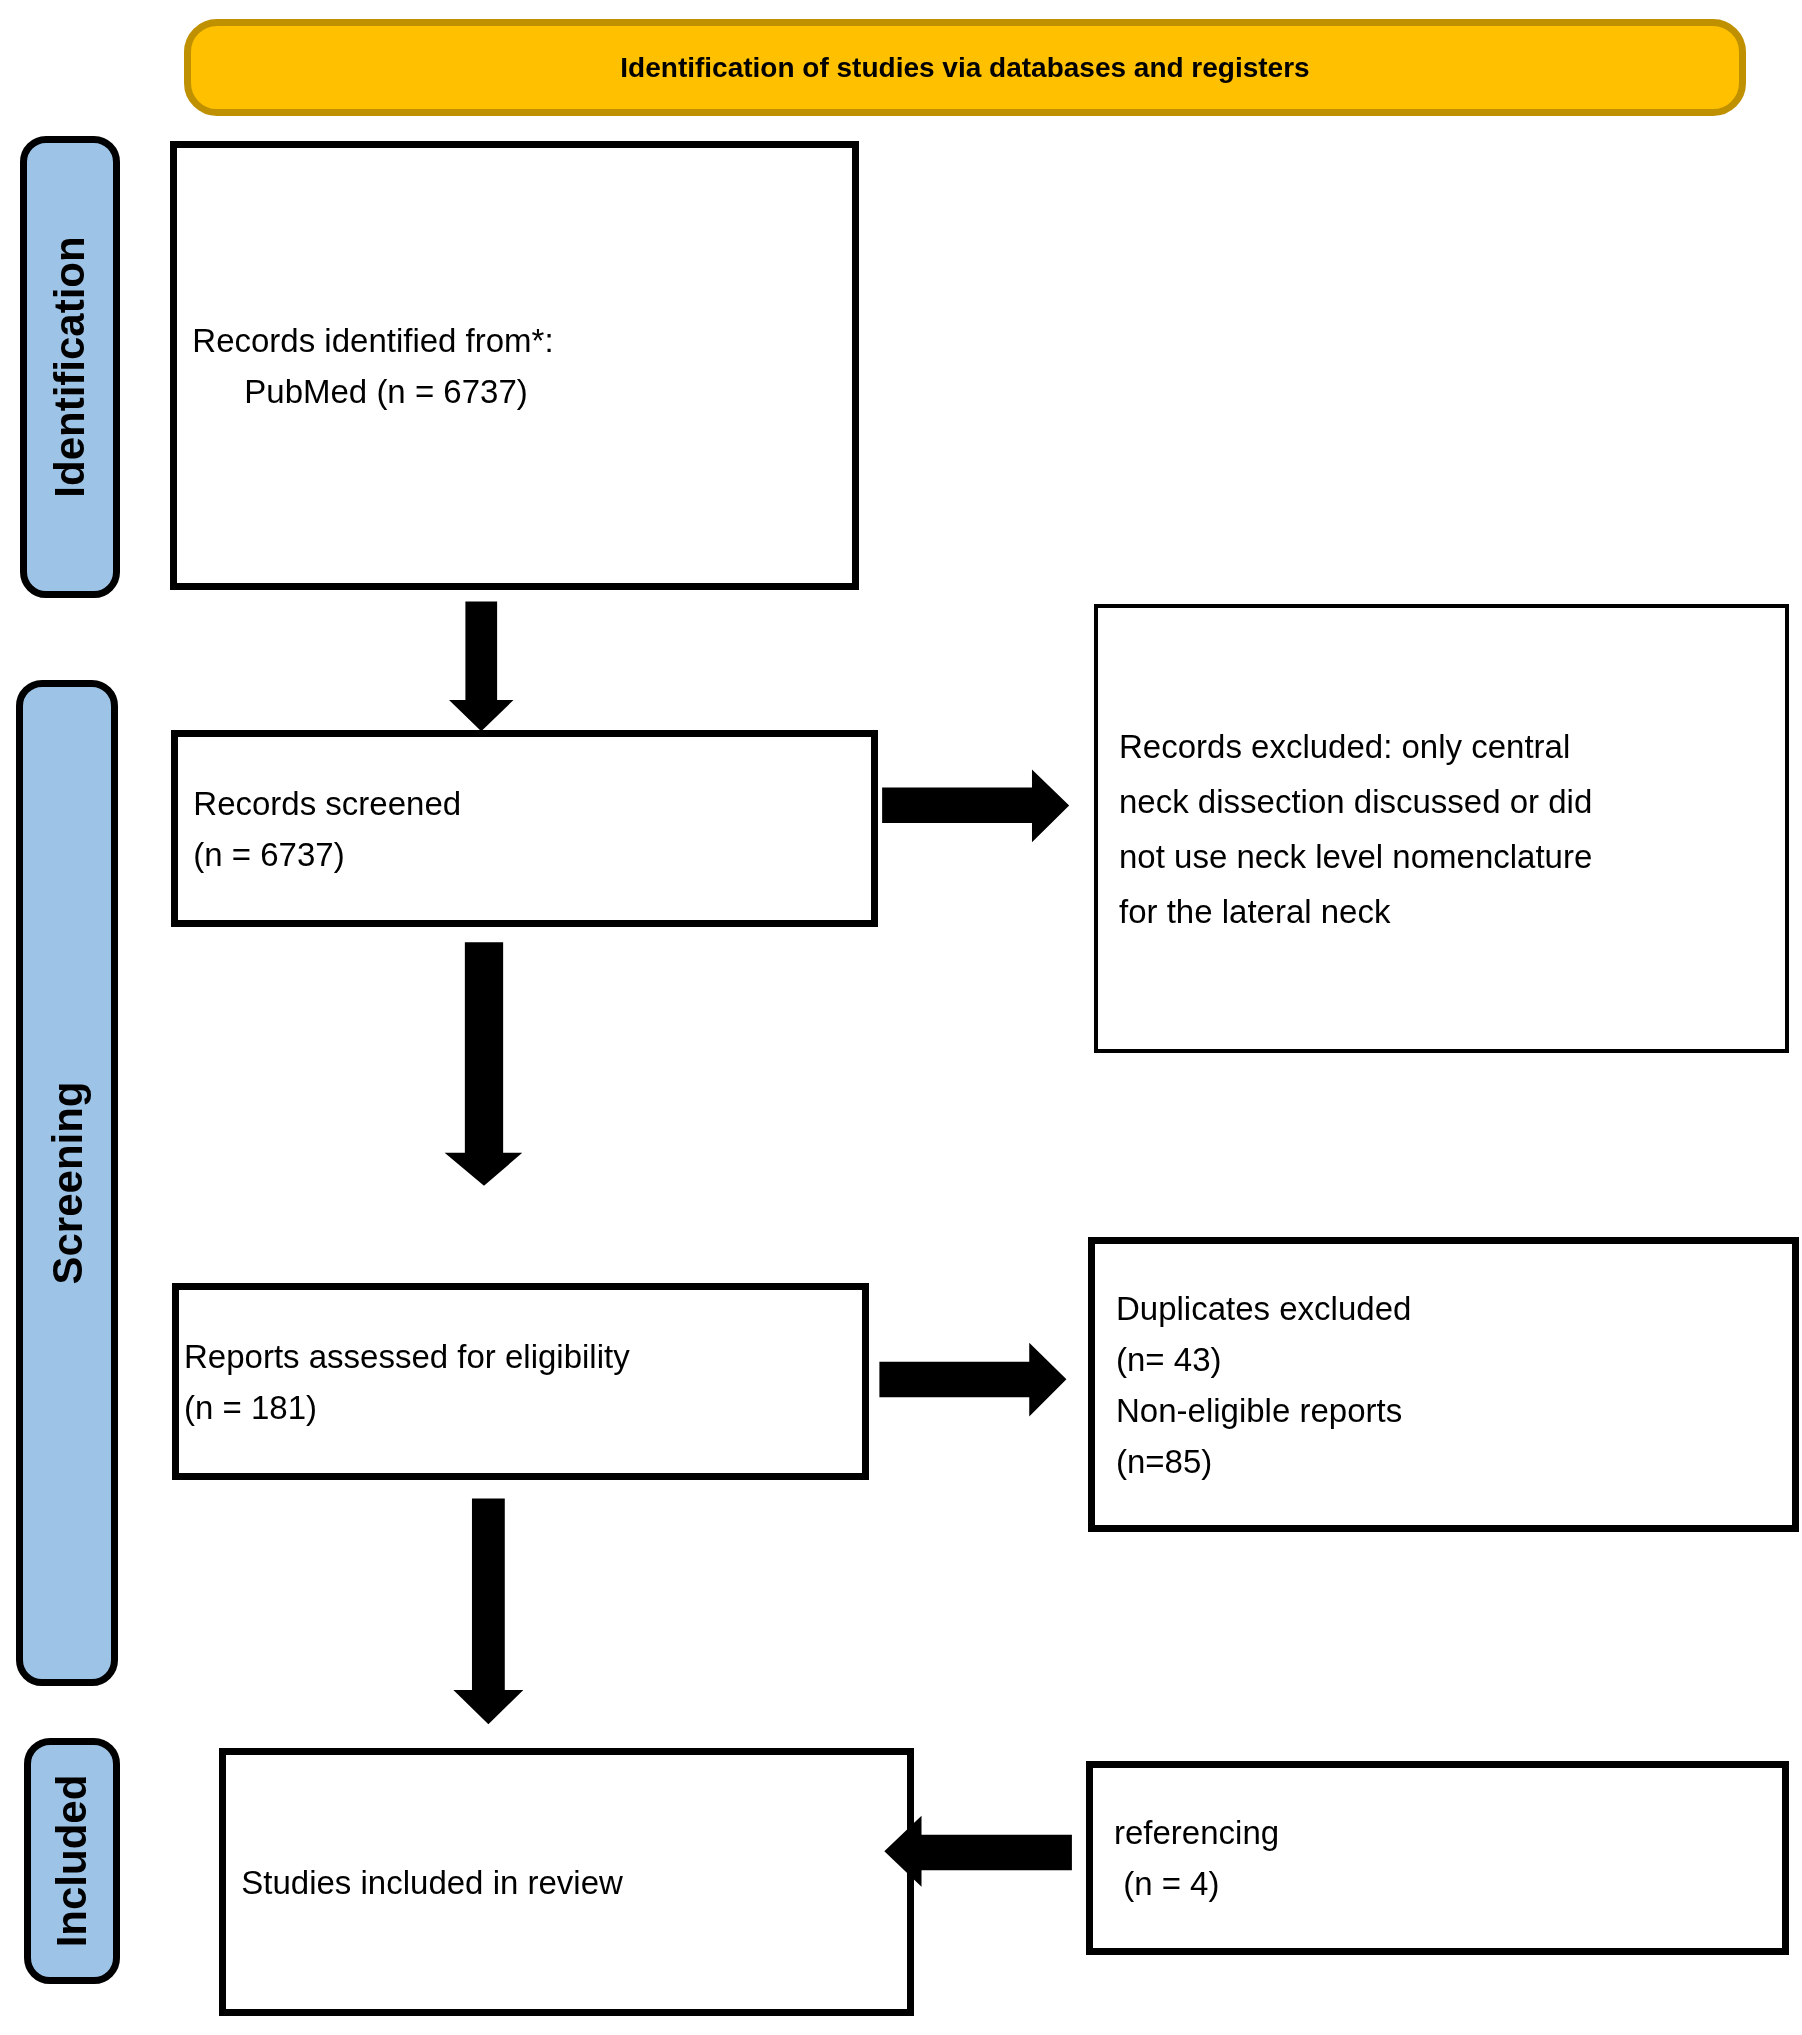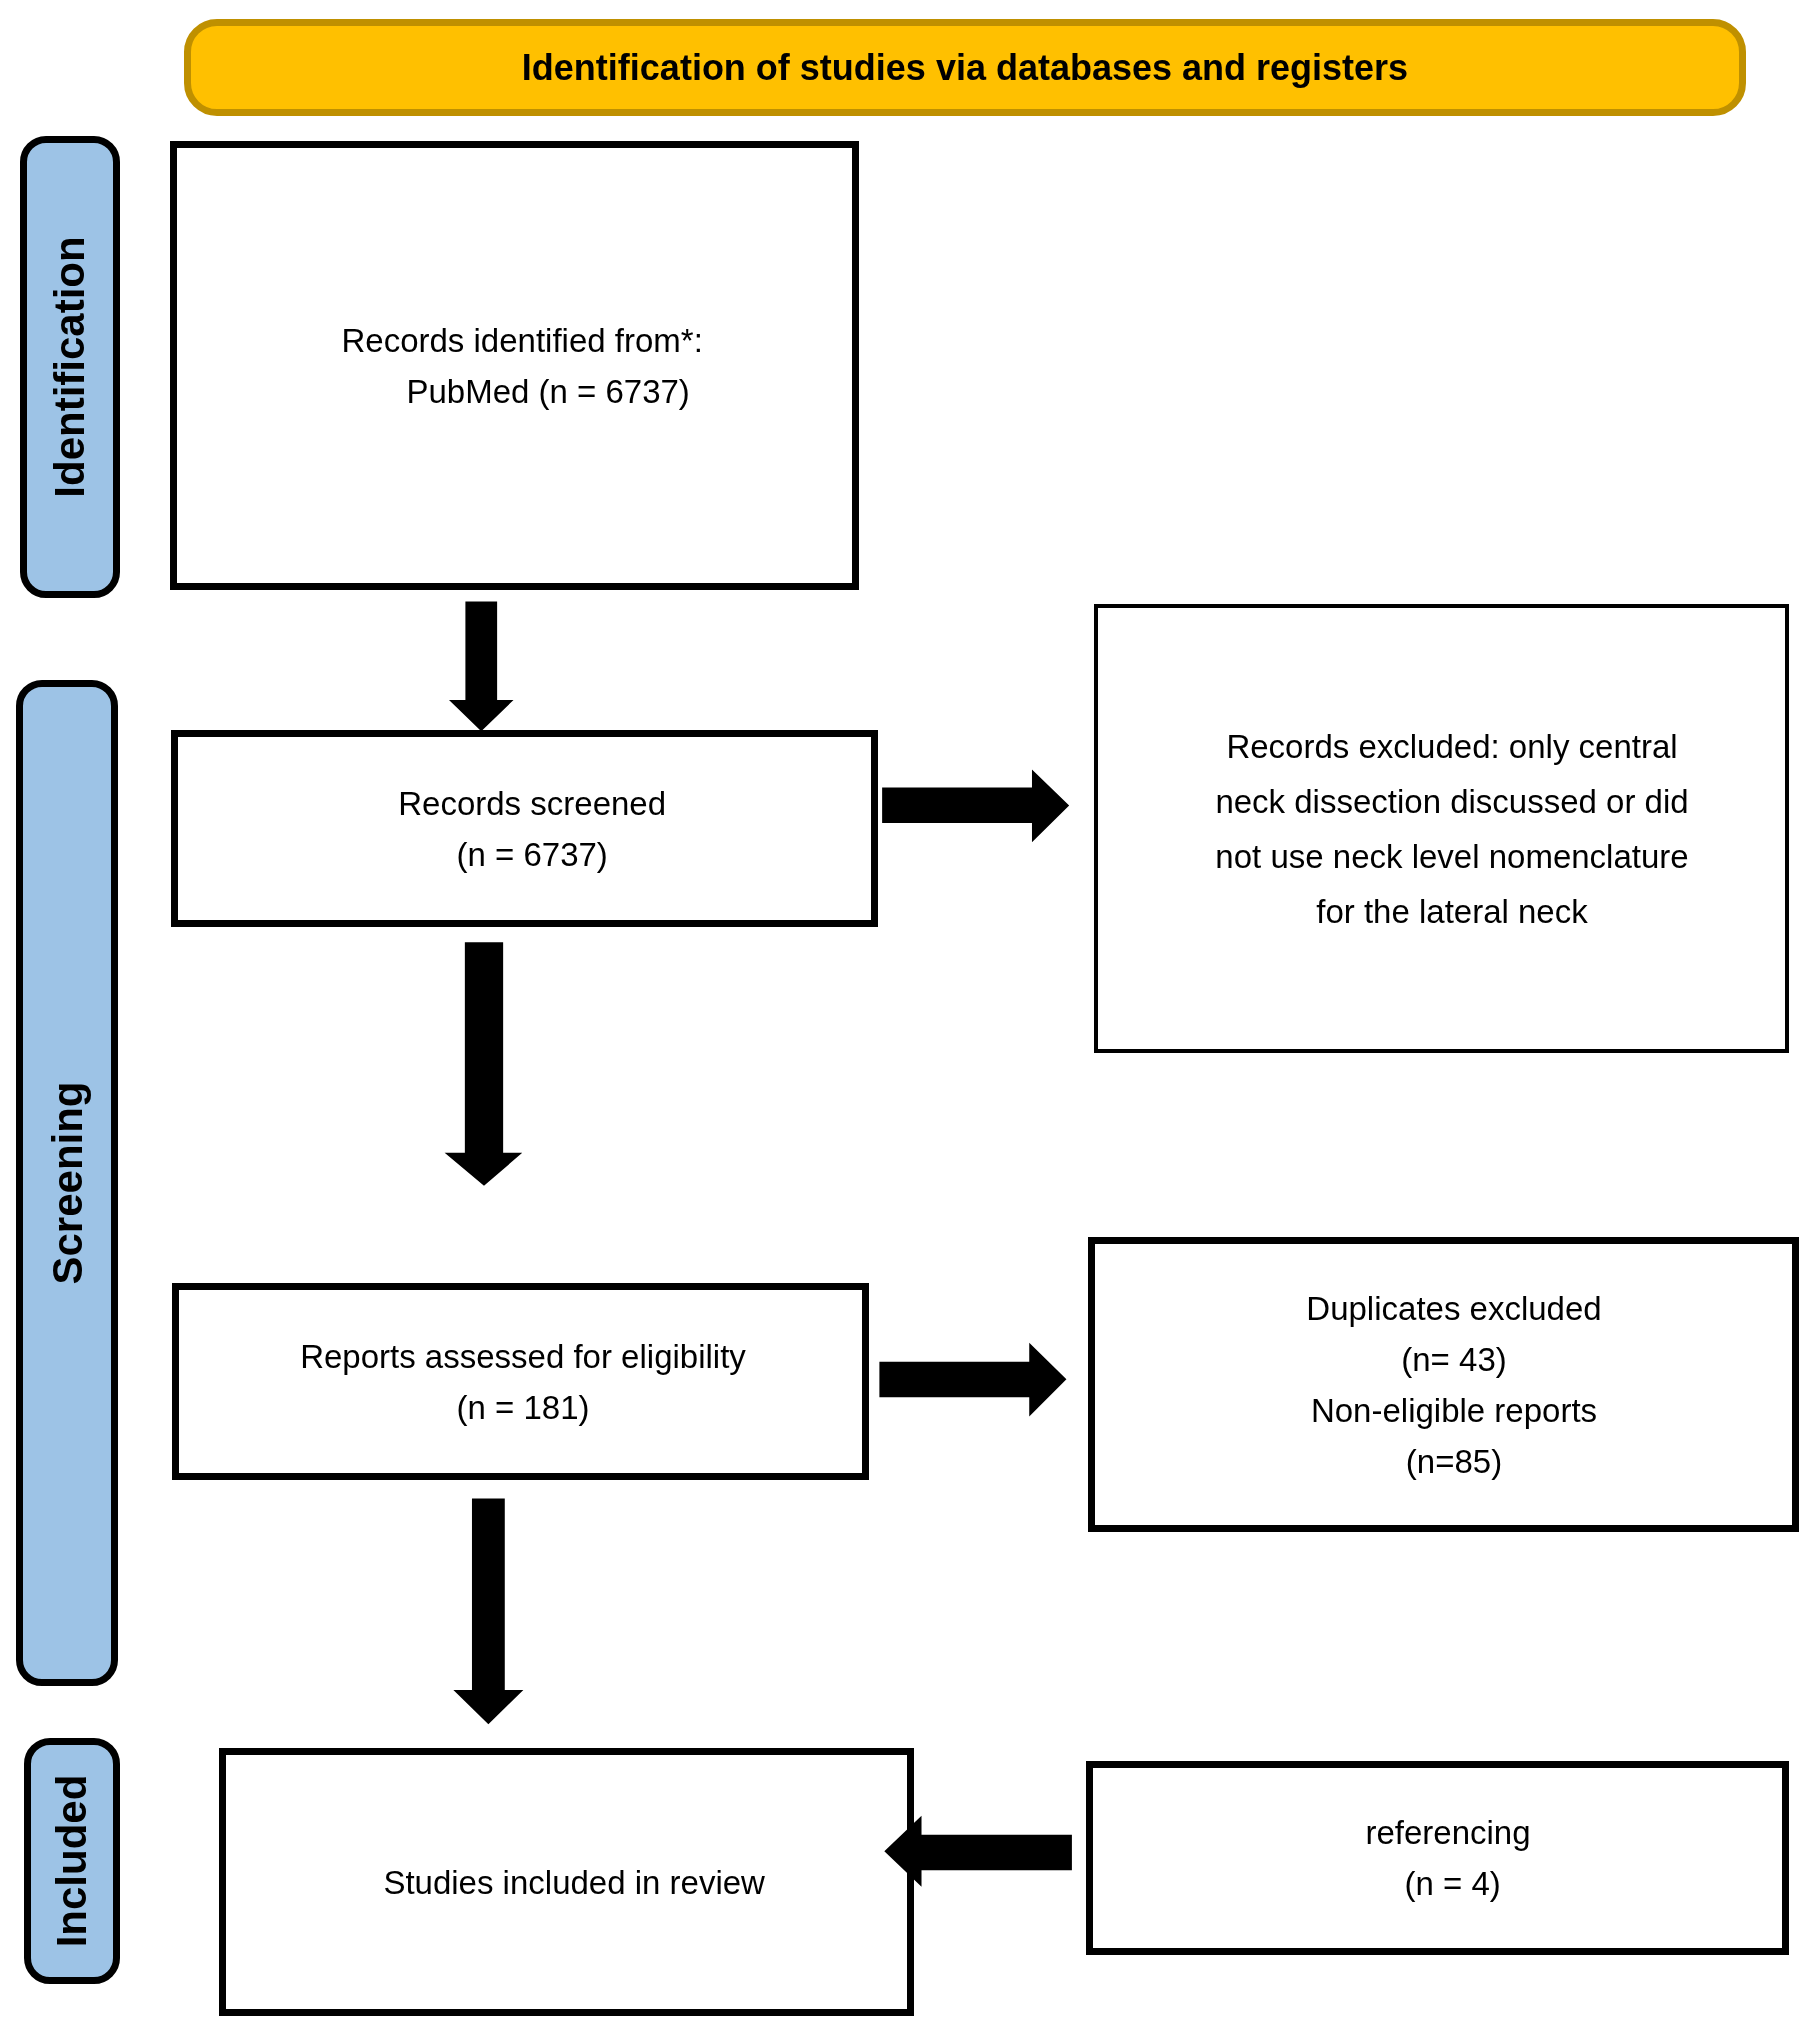--- a/index.html
+++ b/index.html
@@ -15,21 +15,21 @@
   
   .banner{
     position:absolute;
     left:184px; top:19px;
     width:1562px; height:97px;
     background:#FFC000;
     border:7.1px solid #BF9000;
     border-radius:33px;
     box-sizing:border-box;
     display:flex; align-items:center; justify-content:center;
-    font-weight:bold; font-size:36px;
+    font-weight:bold; font-size:28px;
   }
   
   .stage{
     position:absolute;
     background:#9DC3E6;
     border:7.7px solid #000;
     border-radius:26px;
     box-sizing:border-box;
     display:flex; align-items:center; justify-content:center;
   }
@@ -45,21 +45,21 @@
   
   .fbox{
     position:absolute;
     background:#FFFFFF;
     border:7.7px solid #000;
     box-sizing:border-box;
     display:flex; flex-direction:column; justify-content:center;
     font-size:33px;
     line-height:51px;
   }
-  .fbox .line{white-space:pre;text-align:center;}
+  .fbox .line{white-space:pre;}
   .b-identified{left:170px; top:141px; width:689px; height:449px; padding-left:15.3px;}
   .b-identified .line.indent{text-indent:52px;}
   .b-screened{left:171px; top:730px; width:707px; height:197px; padding-left:15.3px;}
   .b-assessed{left:172px; top:1283px; width:697px; height:197px; padding-left:5px;}
   .b-included{left:175px; top:1748px; width:695px; height:268px; padding-left:15.3px;margin-left:44px;}
   .b-excluded{left:1094px; top:604px; width:695px; height:449px; padding-left:21px; border-width:4.9px; line-height:55px;}
   .b-duplicates{left:1088px; top:1237px; width:711px; height:295px; padding-left:21px;}
   .b-crossref{left:1086px; top:1761px; width:703px; height:194px; padding-left:21px;}
   
   .arrows{

